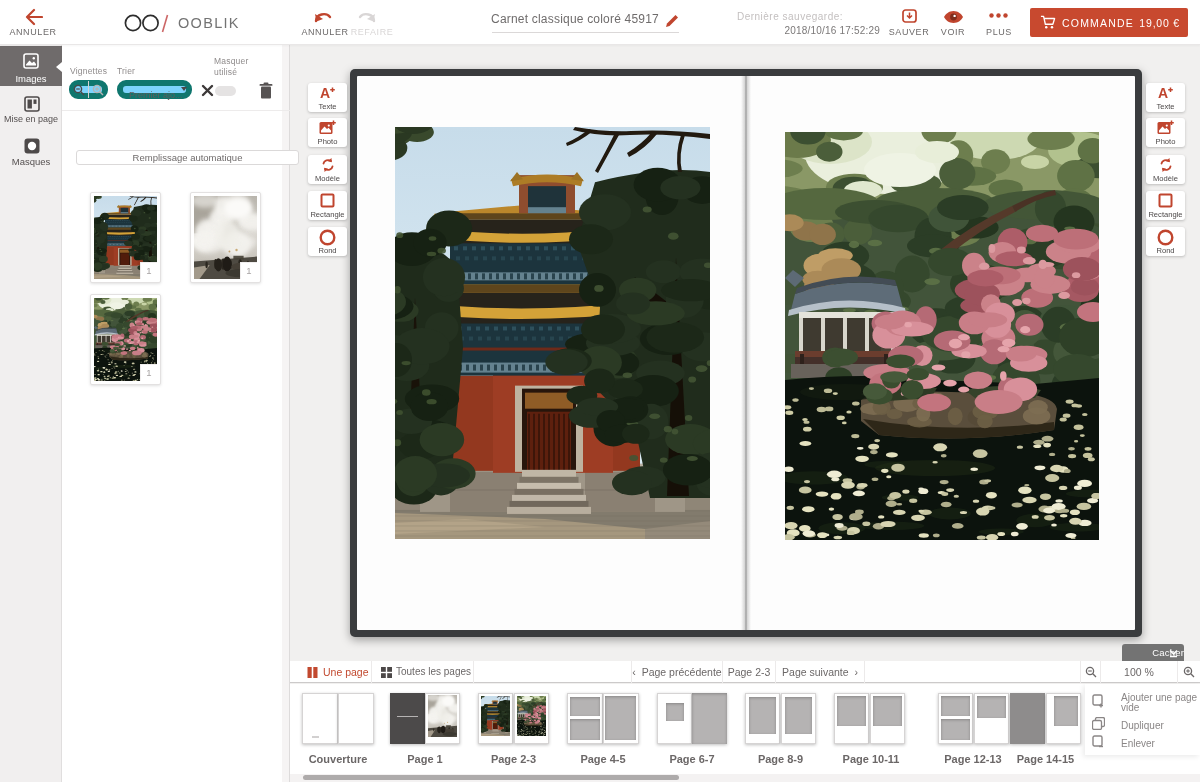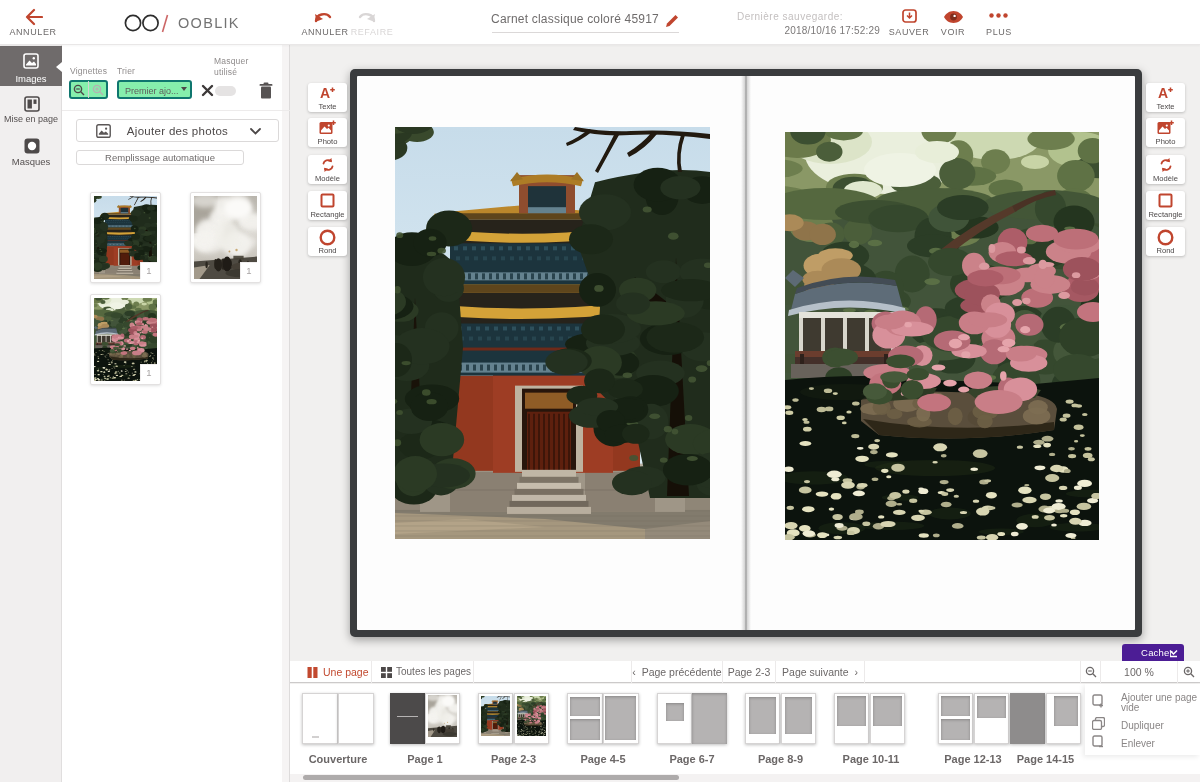--- a/index.html
+++ b/index.html
@@ -11,33 +11,33 @@
 .tb-lbl.dis{color:#d9d6d6}
 
 #tabs{position:absolute;left:0;top:45px;width:62px;height:737px;background:#f1efef;border-right:1px solid #e0dede;z-index:20}
 #tab-images{position:absolute;left:0;top:1px;width:62px;height:40px;background:#6f6b6b}
 #tab-arrow{position:absolute;left:56px;top:16px;width:0;height:0;border-top:5px solid transparent;border-bottom:5px solid transparent;border-right:6px solid #fff}
 .tab-txt{position:absolute;width:62px;text-align:center;font-size:9.5px;color:#fff}
 .tab-txt.g{color:#555050}
 
 #panel{position:absolute;left:62px;top:45px;width:228px;height:737px;background:#fff;border-right:1px solid #dddbdb;z-index:19}
 .plbl{position:absolute;font-size:8.5px;color:#8f8b8b;letter-spacing:.2px}
-.pctl{position:absolute;border:2px solid #0f766e;border-radius:3px;background:#86efac}
+.pctl{position:absolute;border:6px solid #0f766e;border-radius:9px;background:#7dd3fc}
 .pbtn{position:absolute;border:1px solid #dbd9d9;border-radius:3px;background:#fff;text-align:center;color:#4c4848}
 .pcard{position:absolute;width:71px;background:#fff;border:1px solid #e3e1e1;border-radius:2px;box-shadow:0 1px 3px rgba(0,0,0,.12);padding:3px}
 .pbadge{position:absolute;right:3px;bottom:3px;width:17px;height:17px;background:#fff;border-top:1px solid #f0eeee;border-left:1px solid #f0eeee;font-size:9.5px;color:#a8a4a4;text-align:center;line-height:16px}
 
 #canvas{position:absolute;left:290px;top:45px;width:910px;height:737px;background:#f1f0ef;z-index:1}
 #book{position:absolute;left:350px;top:69px;width:792px;height:568px;background:#3a3c3e;border-radius:5px;box-shadow:0 3px 10px rgba(0,0,0,.35);z-index:2}
 #bookin{position:absolute;left:7px;top:7px;width:778px;height:554px;background:#fdfdfd;border-radius:1px;overflow:hidden}
 #spine{position:absolute;left:384px;top:0;width:10px;height:554px;background:linear-gradient(to right,rgba(130,130,130,0) 0%,rgba(130,130,130,.35) 40%,#909090 50%,rgba(130,130,130,.35) 60%,rgba(130,130,130,0) 100%)}
 .tool{position:absolute;width:39px;height:29px;background:#fff;border-radius:3px;box-shadow:0 1px 3px rgba(0,0,0,.22);text-align:center;z-index:5}
 .tool span{position:absolute;left:0;bottom:1px;width:100%;font-size:7.6px;color:#4c4848}
 .tool svg{margin-top:2px}
-#cacher{position:absolute;left:1122px;top:644px;width:62px;height:18px;background:#4c1d95;border-radius:3px 3px 0 0;color:#fff;font-size:9.5px;text-align:center;padding-left:8px;line-height:17px;letter-spacing:.2px;z-index:6}
+#cacher{position:absolute;left:1122px;top:644px;width:62px;height:18px;background:#737373;border-radius:3px 3px 0 0;color:#fff;font-size:9.5px;text-align:right;padding-left:8px;line-height:17px;letter-spacing:.2px;z-index:6}
 
 #bnav{position:absolute;left:290px;top:661px;width:910px;height:22px;background:#fff;border-bottom:1px solid #cccaca;z-index:10}
 .bcell{position:absolute;top:0;height:22px;border-right:1px solid #eceaea;font-size:10.5px;color:#6b6767;line-height:22px;text-align:center;white-space:nowrap;overflow:hidden}
 
 #strip{position:absolute;left:290px;top:684px;width:910px;height:91px;background:#fff;z-index:9}
 .sthumb{position:absolute;top:9px;height:51px}
 .spage{position:absolute;top:0;height:51px;background:#fff;border:1px solid #d6d4d4;box-shadow:0 1px 3px rgba(0,0,0,.25)}
 .sbox{position:absolute;background:#b5b3b3;box-shadow:inset 0 1px 3px rgba(0,0,0,.25)}
 .slbl{position:absolute;top:60px;width:100%;text-align:center;font-size:11px;font-weight:bold;color:#6b6767}
 
@@ -964,20 +964,29 @@
     </svg>
   <div class="tb-lbl" style="left:932px;top:27px;width:42px">VOIR</div>
 
   <svg class="abs" style="left:989px;top:13px" width="19" height="5" viewBox="0 0 19 5">
       <circle cx="2.5" cy="2.5" r="2.2" fill="#c0452e"></circle>
       <circle cx="9.5" cy="2.5" r="2.2" fill="#c0452e"></circle>
       <circle cx="16.5" cy="2.5" r="2.2" fill="#c0452e"></circle>
     </svg>
   <div class="tb-lbl" style="left:978px;top:27px;width:42px">PLUS</div>
 
+  <div class="abs" style="left:1030px;top:8px;width:158px;height:29px;background:#c8492f;border-radius:2px">
+    <svg class="abs" style="left:10px;top:7px" width="16" height="15" viewBox="0 0 18 17">
+        <path d="M1 1.5 L4 1.5 L6 10.5 L14.5 10.5 L16.5 4 L5 4" stroke="#fff" stroke-width="1.5" fill="none" stroke-linejoin="round"></path>
+        <circle cx="7" cy="14" r="1.4" fill="#fff"></circle>
+        <circle cx="13.5" cy="14" r="1.4" fill="#fff"></circle>
+      </svg>
+    <div class="abs" style="left:32px;top:9px;font-size:10.5px;letter-spacing:1.2px;color:#fff">COMMANDE</div>
+    <div class="abs" style="right:8px;top:9px;font-size:10.5px;letter-spacing:.8px;color:#fff">19,00 €</div>
+  </div>
 </div>
 <div id="tabs">
   <div id="tab-images">
     <svg class="abs" style="left:23px;top:7px" width="16" height="16" viewBox="0 0 16 16">
         <rect x="1" y="1" width="14" height="14" rx="2" fill="none" stroke="#fff" stroke-width="1.6"></rect>
         <path d="M3 11.5 L6.5 7.5 L9 10 L11 8.5 L13 11 L13 12.5 L3 12.5 Z" fill="#fff"></path>
         <circle cx="10.8" cy="5.2" r="1.2" fill="#fff"></circle>
       </svg>
     <div class="tab-txt" style="top:27px">Images</div>
     <div id="tab-arrow"></div>
@@ -1023,32 +1032,21 @@
   <div class="abs" style="left:153px;top:41px;width:21px;height:10px;background:#e5e3e3;border-radius:5px"></div>
 
   <svg class="abs" style="left:197px;top:37px" width="14" height="17" viewBox="0 0 14 17">
       <rect x="2" y="4.5" width="10" height="12" rx="1" fill="#575353"></rect>
       <rect x="0.5" y="2" width="13" height="1.8" rx="0.9" fill="#575353"></rect>
       <rect x="4.5" y="0.5" width="5" height="2" rx="1" fill="#575353"></rect>
     </svg>
 
   <div class="abs" style="left:0;top:65px;width:228px;border-bottom:1px solid #edebeb"></div>
 
-  <div class="pbtn" style="left:14px;top:74px;width:203px;height:23px">
-    <svg class="abs" style="left:19px;top:4px" width="15" height="14" viewBox="0 0 16 15">
-        <rect x="0.8" y="0.8" width="14.4" height="13.4" rx="2" fill="none" stroke="#5a5656" stroke-width="1.5"></rect>
-        <path d="M3 10.5 L6 7 L8.5 9.5 L10.5 8 L13 10.5 L13 11.5 L3 11.5 Z" fill="#5a5656"></path>
-        <circle cx="10.8" cy="5" r="1.2" fill="#5a5656"></circle>
-      </svg>
-    <span style="font-size:11.5px;line-height:22px;letter-spacing:.3px">Ajouter des photos</span>
-    <svg class="abs" style="right:17px;top:8px" width="11" height="7" viewBox="0 0 11 7">
-        <path d="M1 1 L5.5 5.5 L10 1" stroke="#4c4848" stroke-width="1.8" fill="none" stroke-linecap="round"></path>
-      </svg>
-  </div>
-  <div class="pbtn" style="left:14px;top:105px;width:168px;height:15px;font-size:9.5px;line-height:14px;color:#6f6b6b">Remplissage automatique</div>
+  <div class="pbtn" style="left:14px;top:105px;width:223px;height:15px;font-size:9.5px;line-height:14px;color:#6f6b6b">Remplissage automatique</div>
 
   <div class="pcard" style="left:28px;top:147px;height:91px">
     <svg width="63" height="83" viewBox="0 0 315 411" preserveAspectRatio="none">
         <use href="#ph-temple"></use>
       </svg>
     <div class="pbadge">1</div>
   </div>
   <div class="pcard" style="left:128px;top:147px;height:91px">
     <svg width="63" height="83" viewBox="0 0 160 200" preserveAspectRatio="none">
         <use href="#ph-smoke"></use>

